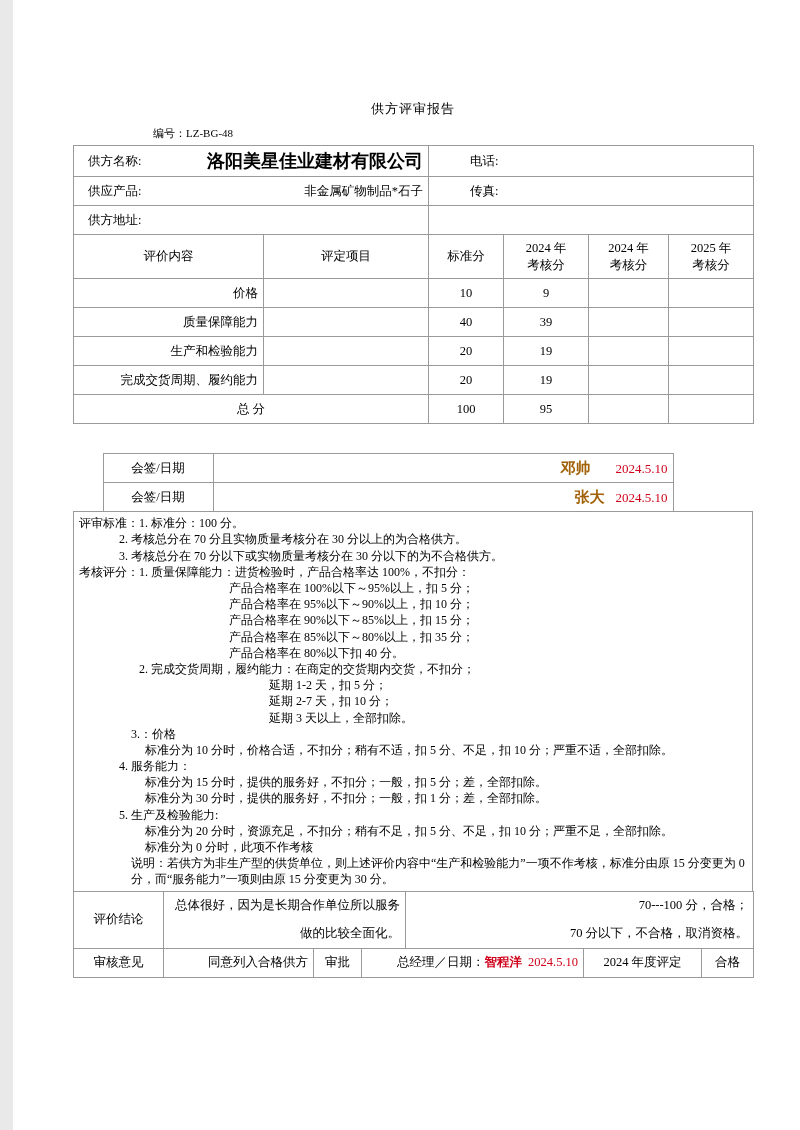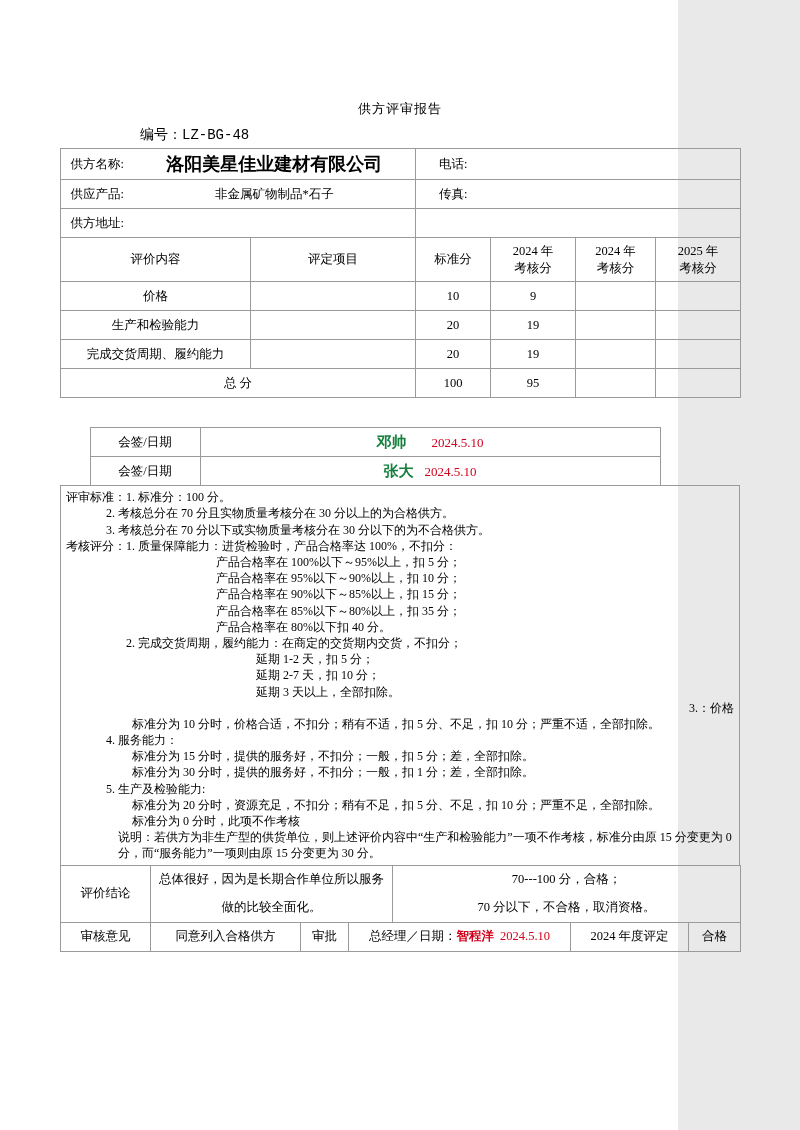--- a/index.html
+++ b/index.html
@@ -8,76 +8,77 @@
     background: #e9e9e9;
   }
   body {
     width: 800px;
     height: 1130px;
     font-family: "Liberation Serif", "DejaVu Serif", serif;
     color: #000;
   }
   .page {
     position: relative;
-    width: 678px;
+    width: 788px;
     height: 1130px;
     background: #ffffff;
     box-sizing: border-box;
+    margin-left: 13px;
   }
   .sheet {
     position: absolute;
     left: 60px;
     top: 100px;
     width: 680px;
   }
   .doc-title {
     text-align: center;
     font-size: 13px;
     letter-spacing: 1px;
     margin-bottom: 8px;
   }
   .doc-code {
-    font-size: 14px;
+    font-size: 11px;
     margin-left: 80px;
     margin-bottom: 4px;
-    font-family: Liberation Mono, monospace;
+    font-family: Liberation Serif, serif;
   }
   table.main {
     border-collapse: collapse;
     width: 680px;
     table-layout: fixed;
     font-size: 12.5px;
   }
   table.main td {
     border: 1px solid #9a9a9a;
     padding: 3px 5px;
     vertical-align: middle;
     height: 22px;
     line-height: 1.35;
   }
   .nb-top { border-top: none !important; }
   .nb-bottom { border-bottom: none !important; }
   .nb-left { border-left: none !important; }
   .nb-right { border-right: none !important; }
   .no-border { border: none !important; }
   .c { text-align: center; }
-  .l { text-align: center; }
+  .l { text-align: right; }
   .bold { font-weight: bold; }
   .supplier-name {
     font-size: 18px;
     font-weight: bold;
   }
   .label-cell { white-space: nowrap; }
   .red {
     color: #d0021b;
   }
   .sign-name {
     font-size: 15px;
     font-weight: bold;
-    color: #15803d;
+    color: #a16207;
     font-family: "Liberation Serif", serif;
   }
   .sign-date {
     font-size: 13px;
     color: #d0021b;
   }
   .criteria {
     font-size: 12px;
     line-height: 1.72;
     padding: 6px 8px 8px 8px;
@@ -158,20 +159,28 @@
           <div>2025 年</div>
           <div>考核分</div>
         </td>
       </tr>
 
       <tr>
         <td class="l">价格</td>
         <td class="c"></td>
         <td class="c">10</td>
         <td class="c">9</td>
+        <td class="c"></td>
+        <td class="c"></td>
+      </tr>
+      <tr>
+        <td class="l">质量保障能力</td>
+        <td class="c"></td>
+        <td class="c">40</td>
+        <td class="c">39</td>
         <td class="c"></td>
         <td class="c"></td>
       </tr>
       <tr>
         <td class="l">生产和检验能力</td>
         <td class="c"></td>
         <td class="c">20</td>
         <td class="c">19</td>
         <td class="c"></td>
         <td class="c"></td>
@@ -236,21 +245,21 @@
           <div class="ind1">考核评分：1. 质量保障能力：进货检验时，产品合格率达 100%，不扣分：</div>
           <div class="ind3">产品合格率在 100%以下～95%以上，扣 5 分；</div>
           <div class="ind3">产品合格率在 95%以下～90%以上，扣 10 分；</div>
           <div class="ind3">产品合格率在 90%以下～85%以上，扣 15 分；</div>
           <div class="ind3">产品合格率在 85%以下～80%以上，扣 35 分；</div>
           <div class="ind3">产品合格率在 80%以下扣 40 分。</div>
           <div class="ind5" style="padding-left:60px;">2. 完成交货周期，履约能力：在商定的交货期内交货，不扣分；</div>
           <div class="ind4" style="padding-left:190px;">延期 1-2 天，扣 5 分；</div>
           <div class="ind4" style="padding-left:190px;">延期 2-7 天，扣 10 分；</div>
           <div class="ind4" style="padding-left:190px;">延期 3 天以上，全部扣除。</div>
-          <div class="ind5" style="padding-left:52px;text-align:right;">3.：价格</div>
+          <div class="ind5" style="padding-left:52px;">3.：价格</div>
           <div class="ind5" style="padding-left:66px;">标准分为 10 分时，价格合适，不扣分；稍有不适，扣 5 分、不足，扣 10 分；严重不适，全部扣除。</div>
           <div class="ind5">4.  服务能力：</div>
           <div class="ind5" style="padding-left:66px;">标准分为 15 分时，提供的服务好，不扣分；一般，扣 5 分；差，全部扣除。</div>
           <div class="ind5" style="padding-left:66px;">标准分为 30 分时，提供的服务好，不扣分；一般，扣 1 分；差，全部扣除。</div>
           <div class="ind5">5.  生产及检验能力:</div>
           <div class="ind5" style="padding-left:66px;">标准分为 20 分时，资源充足，不扣分；稍有不足，扣 5 分、不足，扣 10 分；严重不足，全部扣除。</div>
           <div class="ind5" style="padding-left:66px;">标准分为 0 分时，此项不作考核</div>
           <div class="wrapline" style="padding-left:52px;">说明：若供方为非生产型的供货单位，则上述评价内容中“生产和检验能力”一项不作考核，标准分由原 15 分变更为 0 分，而“服务能力”一项则由原 15 分变更为 30 分。</div>
         </td>
       </tr>

